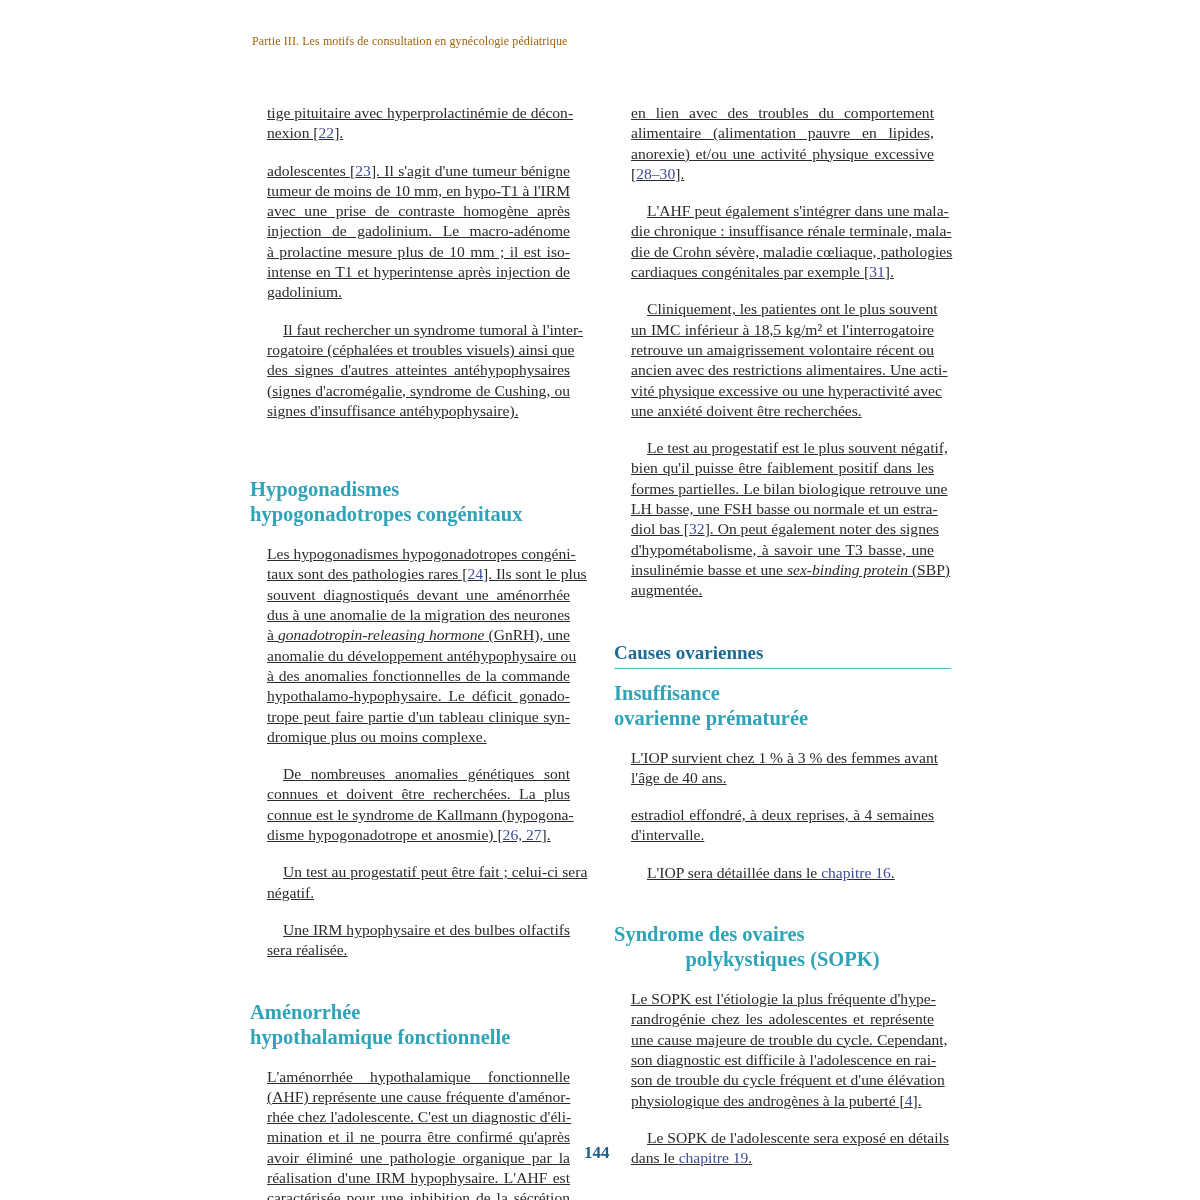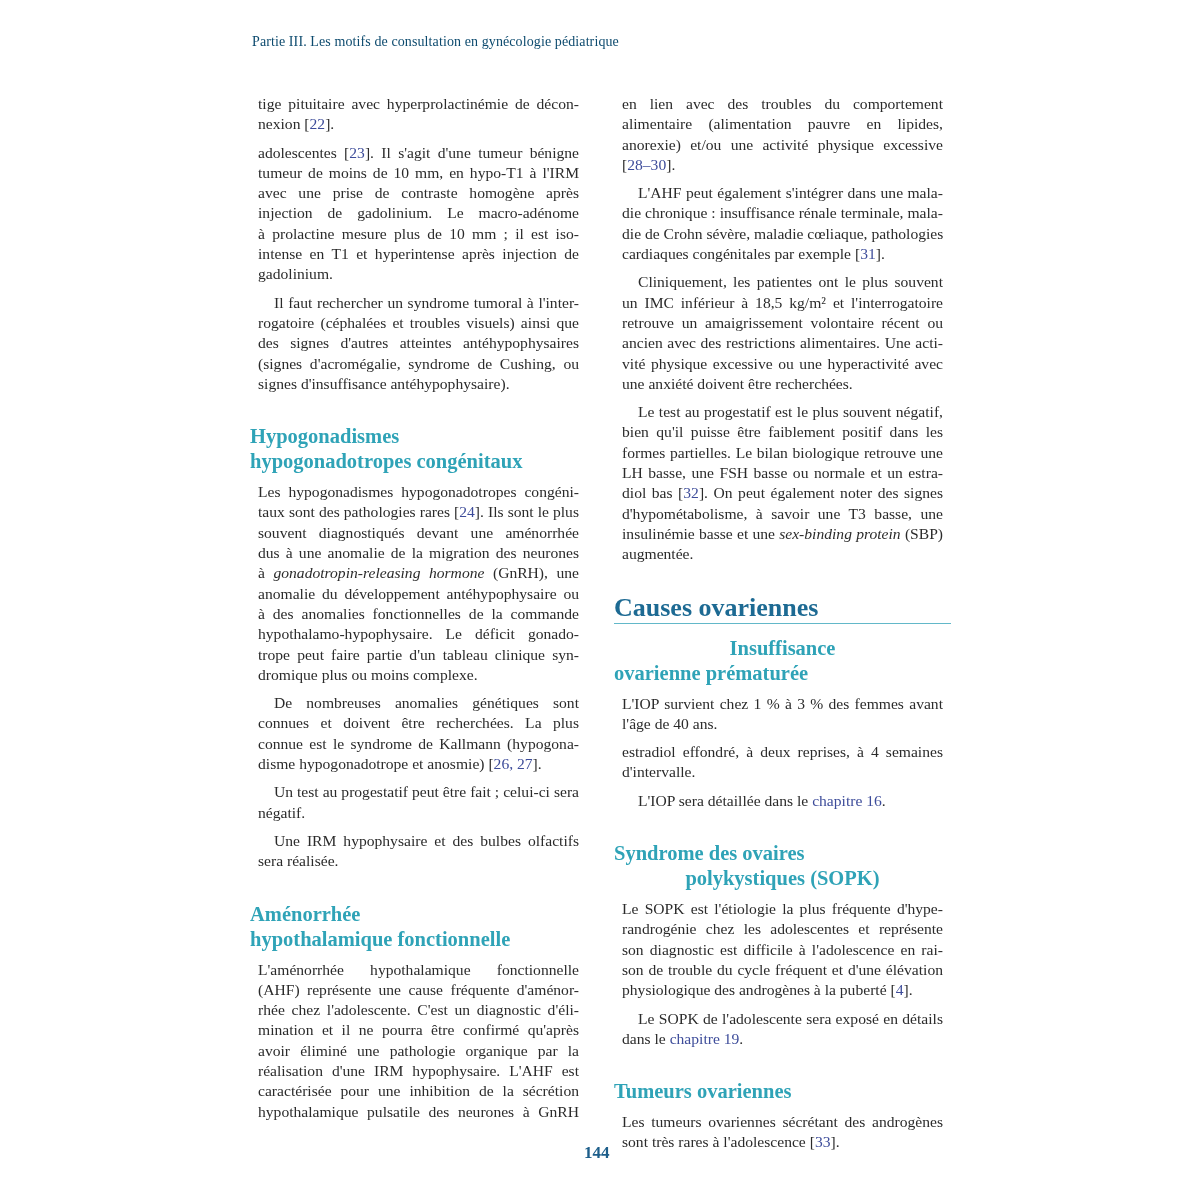--- a/index.html
+++ b/index.html
@@ -1,32 +1,32 @@
 <!DOCTYPE html>
 <html><head>
 <meta charset="utf-8">
 <style>
   html, body { margin:0; padding:0; background:#ffffff; }
   body { width:1200px; height:1200px; position:relative; overflow:hidden;
          font-family:"Liberation Serif","DejaVu Serif",serif; color:#2b2b2b; }
-  .running-head { position:absolute; left:252px; top:34px; font-size:14px;
-                  color:#0c4a6e; letter-spacing:0.1px;text-align:center; }
+  .running-head { position:absolute; left:252px; top:34px; font-size:12px;
+                  color:#a16207; letter-spacing:0.1px;text-align:center; }
   .col { position:absolute; top:86px; width:337px; }
   .col.left { left:250px; }
   .col.right { left:614px; }
   .line { display:block; font-size:15.6px; line-height:20.3px; height:20.3px;
           text-align:justify; text-align-last:justify; white-space:nowrap; overflow:visible; }
   .line.last { text-align-last:left; }
   .line.indent { padding-left:16px; }
-  .para { margin:8px; }
+  .para { margin:17px;text-decoration:underline; }
   .ref { color:#3d4c9a; }
   .h2 { font-family:"Liberation Serif","DejaVu Serif",serif; font-weight:bold; color:#2fa3b7;
         font-size:20.5px; line-height:25px; margin:0; }
   .h1 { font-family:"Liberation Serif","DejaVu Serif",serif; font-weight:bold; color:#1d6a93;
-        font-size:26px; line-height:25px; margin:0; padding-bottom:3px;
+        font-size:19px; line-height:25px; margin:0; padding-bottom:3px;
         border-bottom:1.5px solid #62b8c9; }
   .gap-lg { height:22px; }
   .gap-md { height:12px; }
   .page-number { position:absolute; left:584px; top:1143px; font-size:17px; font-weight:bold;
                  color:#1d5e8a; font-family:"Liberation Serif","DejaVu Serif",serif; }
   i { font-style:italic; }
 </style>
 </head>
 <body>
 
@@ -48,21 +48,21 @@
     </p>
     <p class="para">
       <span class="line indent">Il faut rechercher un syndrome tumoral à l'inter-</span>
       <span class="line">rogatoire (céphalées et troubles visuels) ainsi que</span>
       <span class="line">des signes d'autres atteintes antéhypophysaires</span>
       <span class="line">(signes d'acromégalie, syndrome de Cushing, ou</span>
       <span class="line last">signes d'insuffisance antéhypophysaire).</span>
     </p>
     <div class="gap-lg"></div>
     <h2 class="h2">
-      <span style="display: block;">Hypogonadismes</span>
+      <span style="display: block; margin-top: 17px;">Hypogonadismes</span>
       <span style="display: block;">hypogonadotropes congénitaux</span>
     </h2>
     <p class="para">
       <span class="line">Les hypogonadismes hypogonadotropes congéni-</span>
       <span class="line">taux sont des pathologies rares [<span class="ref">24</span>]. Ils sont le plus</span>
       <span class="line">souvent diagnostiqués devant une aménorrhée</span>
       <span class="line">dus à une anomalie de la migration des neurones</span>
       <span class="line">à <i>gonadotropin-releasing hormone</i> (GnRH), une</span>
       <span class="line">anomalie du développement antéhypophysaire ou</span>
       <span class="line">à des anomalies fonctionnelles de la commande</span>
@@ -130,21 +130,21 @@
       <span class="line">d'hypométabolisme, à savoir une T3 basse, une</span>
       <span class="line">insulinémie basse et une <i>sex-binding protein</i> (SBP)</span>
       <span class="line last">augmentée.</span>
     </p>
     <div class="gap-lg"></div>
     <h2 class="h1">
       <span style="display: block;">Causes ovariennes</span>
     </h2>
     <div class="gap-md"></div>
     <h2 class="h2">
-      <span style="display: block; text-align: center;">Insuffisance</span>
+      <span style="display: block;">Insuffisance</span>
       <span style="display: block;">ovarienne prématurée</span>
     </h2>
     <p class="para">
       <span class="line">L'IOP survient chez 1 % à 3 % des femmes avant</span>
       <span class="line last">l'âge de 40 ans.</span>
     </p>
     <p class="para">
       <span class="line">estradiol effondré, à deux reprises, à 4 semaines</span>
       <span class="line last">d'intervalle.</span>
     </p>
@@ -152,20 +152,21 @@
       <span class="line indent last">L'IOP sera détaillée dans le <span class="ref">chapitre 16</span>.</span>
     </p>
     <div class="gap-lg"></div>
     <h2 class="h2">
       <span style="display: block;">Syndrome des ovaires</span>
       <span style="display: block; text-align: center;">polykystiques (SOPK)</span>
     </h2>
     <p class="para">
       <span class="line">Le SOPK est l'étiologie la plus fréquente d'hype-</span>
       <span class="line">randrogénie chez les adolescentes et représente</span>
+      <span class="line">une cause majeure de trouble du cycle. Cependant,</span>
       <span class="line">son diagnostic est difficile à l'adolescence en rai-</span>
       <span class="line">son de trouble du cycle fréquent et d'une élévation</span>
       <span class="line last">physiologique des androgènes à la puberté [<span class="ref">4</span>].</span>
     </p>
     <p class="para">
       <span class="line indent">Le SOPK de l'adolescente sera exposé en détails</span>
       <span class="line last">dans le <span class="ref">chapitre 19</span>.</span>
     </p>
     <div class="gap-lg"></div>
     <h2 class="h2">

